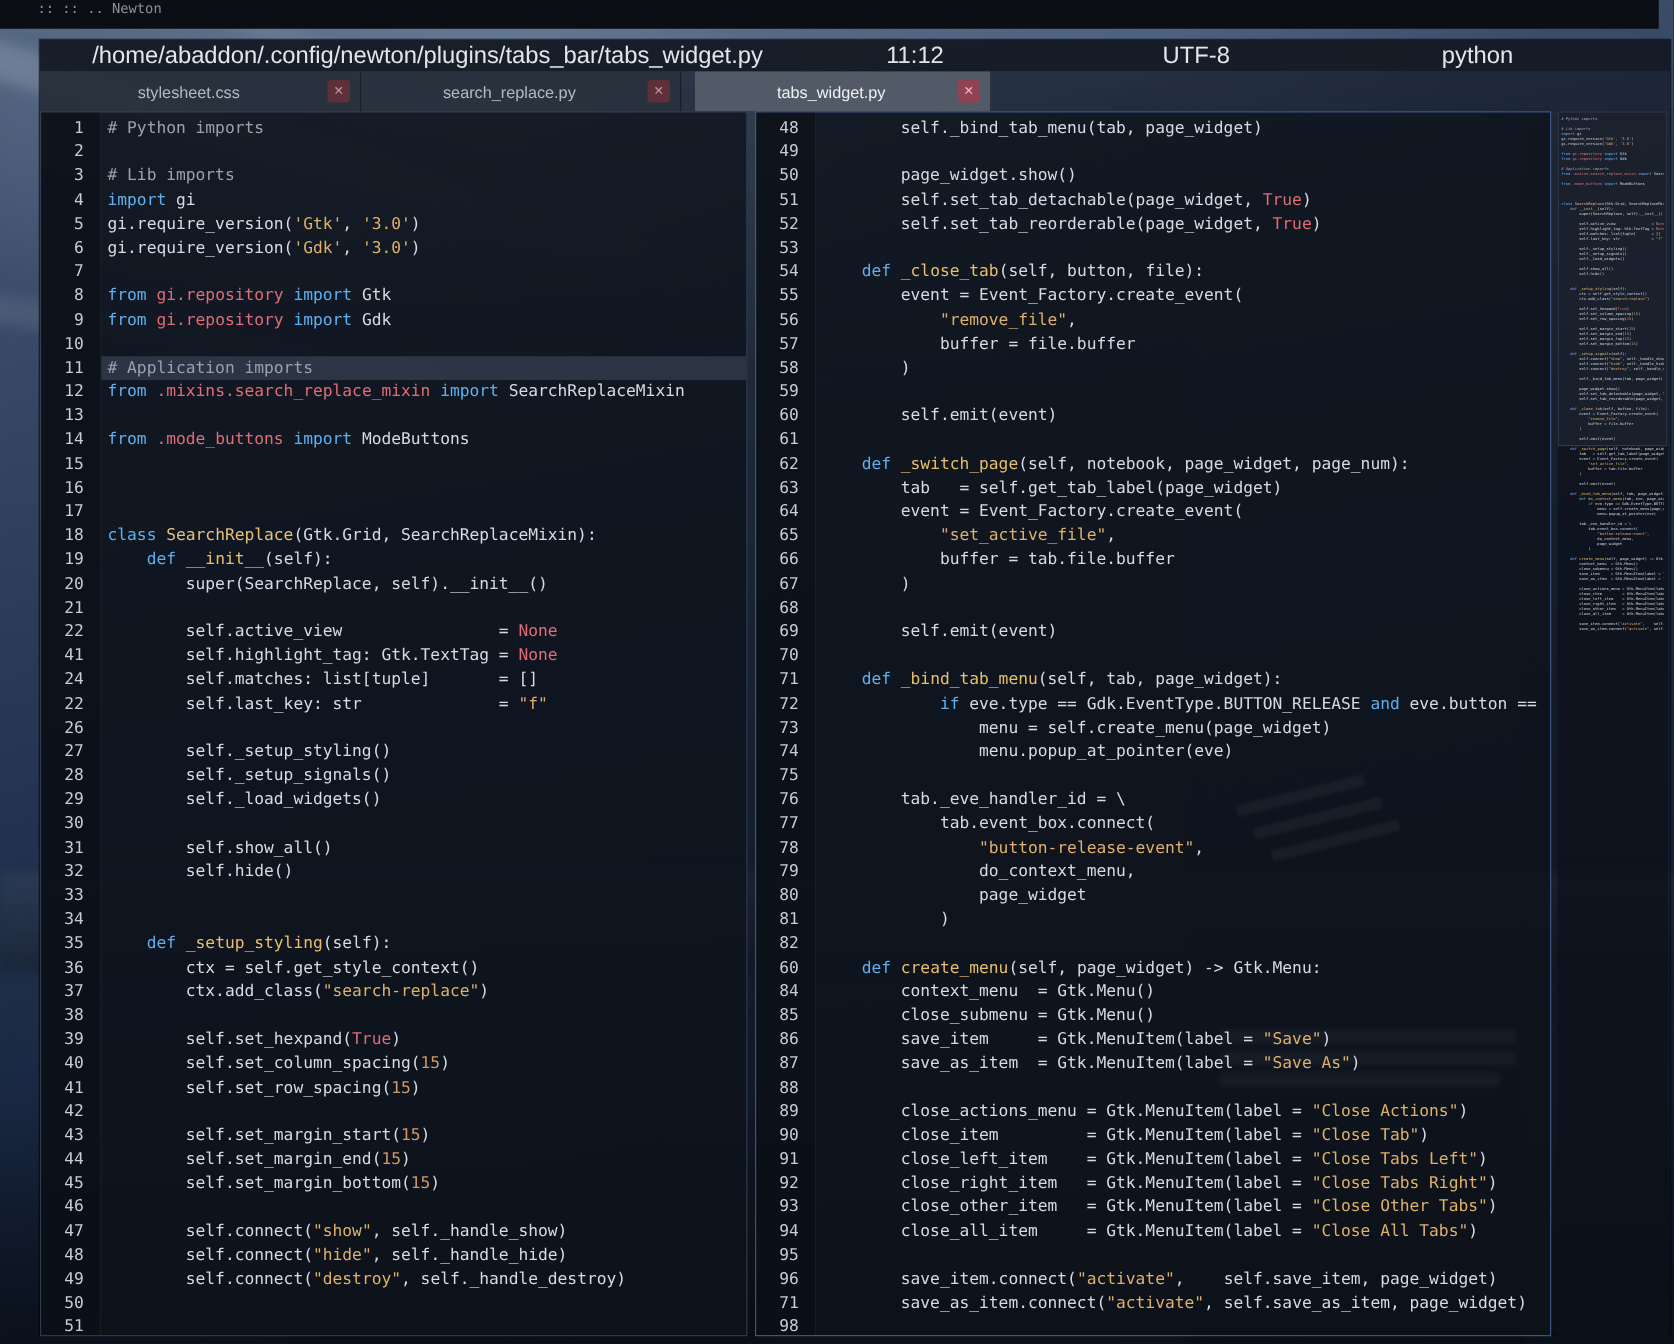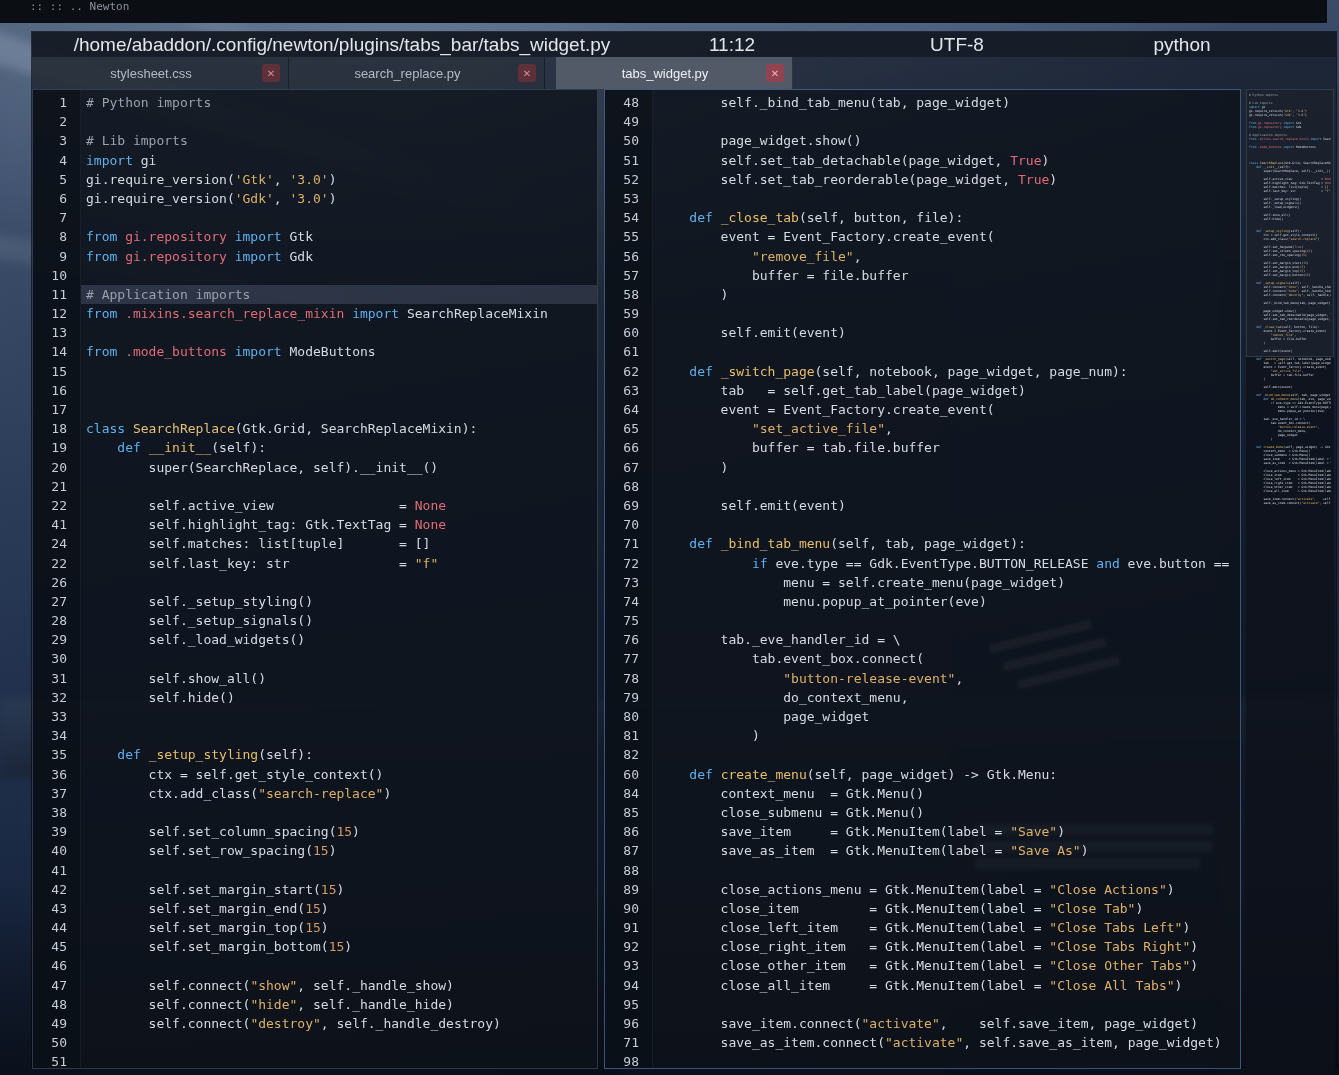--- a/index.html
+++ b/index.html
@@ -214,26 +214,26 @@
           <div class="cl"><span class="tk-p">        self._load_widgets()</span></div>
           <div class="cl"></div>
           <div class="cl"><span class="tk-p">        self.show_all()</span></div>
           <div class="cl"><span class="tk-p">        self.hide()</span></div>
           <div class="cl"></div>
           <div class="cl"></div>
           <div class="cl"><span class="tk-p">    </span><span class="tk-k">def</span><span class="tk-p"> </span><span class="tk-f">_setup_styling</span><span class="tk-p">(self):</span></div>
           <div class="cl"><span class="tk-p">        ctx = self.get_style_context()</span></div>
           <div class="cl"><span class="tk-p">        ctx.add_class(</span><span class="tk-s">"search-replace"</span><span class="tk-p">)</span></div>
           <div class="cl"></div>
+          <div class="cl"><span class="tk-p">        self.set_hexpand(</span><span class="tk-o">True</span><span class="tk-p">)</span></div>
           <div class="cl"><span class="tk-p">        self.set_column_spacing(</span><span class="tk-n">15</span><span class="tk-p">)</span></div>
           <div class="cl"><span class="tk-p">        self.set_row_spacing(</span><span class="tk-n">15</span><span class="tk-p">)</span></div>
           <div class="cl"></div>
           <div class="cl"><span class="tk-p">        self.set_margin_start(</span><span class="tk-n">15</span><span class="tk-p">)</span></div>
           <div class="cl"><span class="tk-p">        self.set_margin_end(</span><span class="tk-n">15</span><span class="tk-p">)</span></div>
-          <div class="cl"><span class="tk-p">        self.set_margin_top(</span><span class="tk-n">15</span><span class="tk-p">)</span></div>
           <div class="cl"><span class="tk-p">        self.set_margin_bottom(</span><span class="tk-n">15</span><span class="tk-p">)</span></div>
           <div class="cl"></div>
           <div class="cl"><span class="tk-p">        self.connect(</span><span class="tk-s">"show"</span><span class="tk-p">, self._handle_show)</span></div>
           <div class="cl"><span class="tk-p">        self.connect(</span><span class="tk-s">"hide"</span><span class="tk-p">, self._handle_hide)</span></div>
           <div class="cl"><span class="tk-p">        self.connect(</span><span class="tk-s">"destroy"</span><span class="tk-p">, self._handle_destroy)</span></div>
         </div>
     </div>
     <div class="pane pane-right">
       <div class="gutter">
           <div class="gl">48</div>

